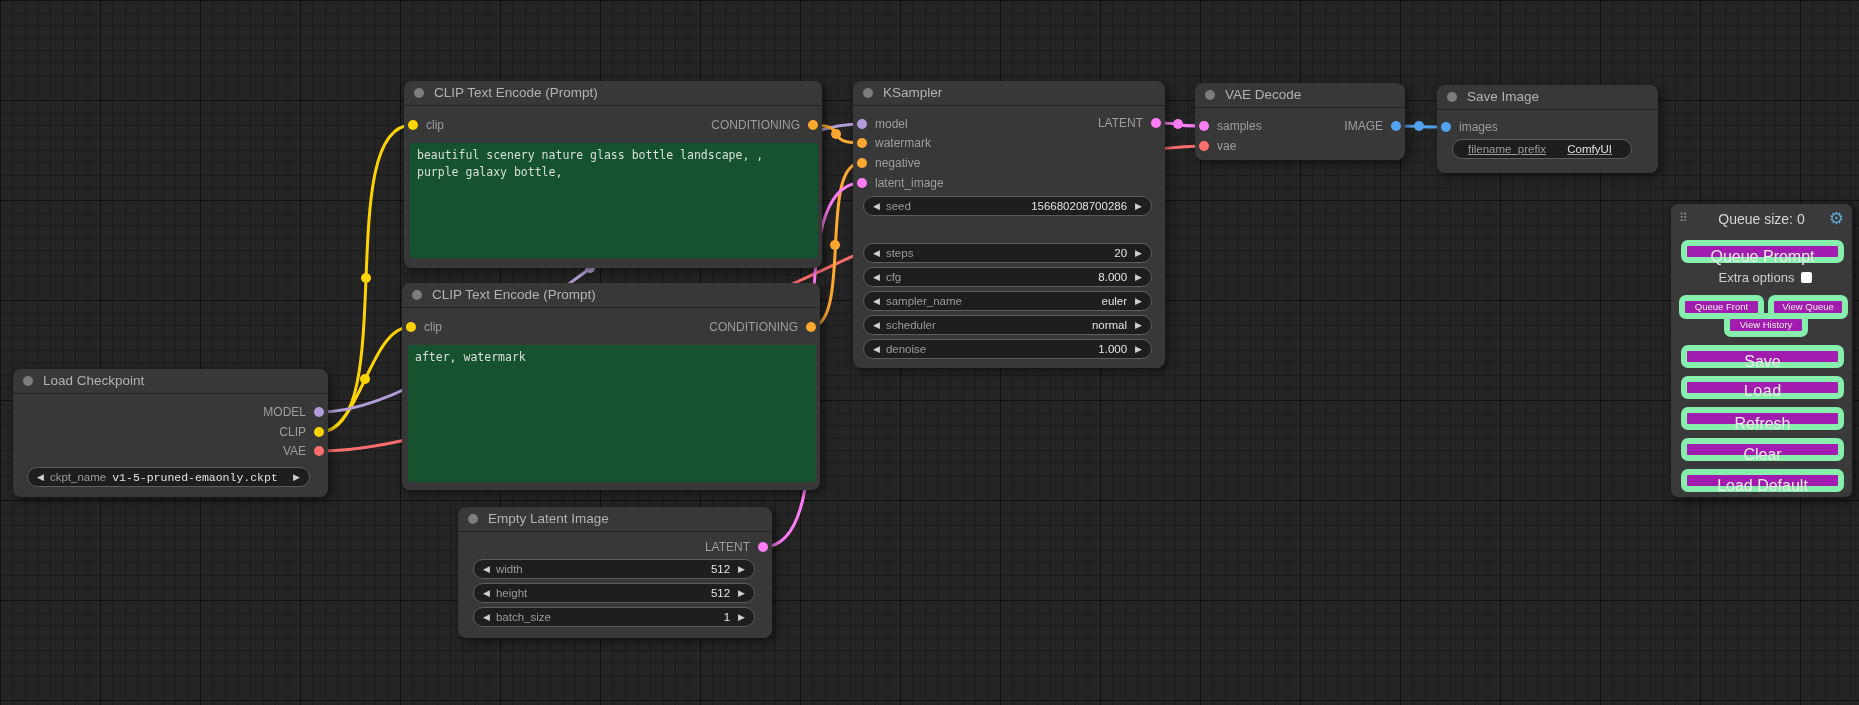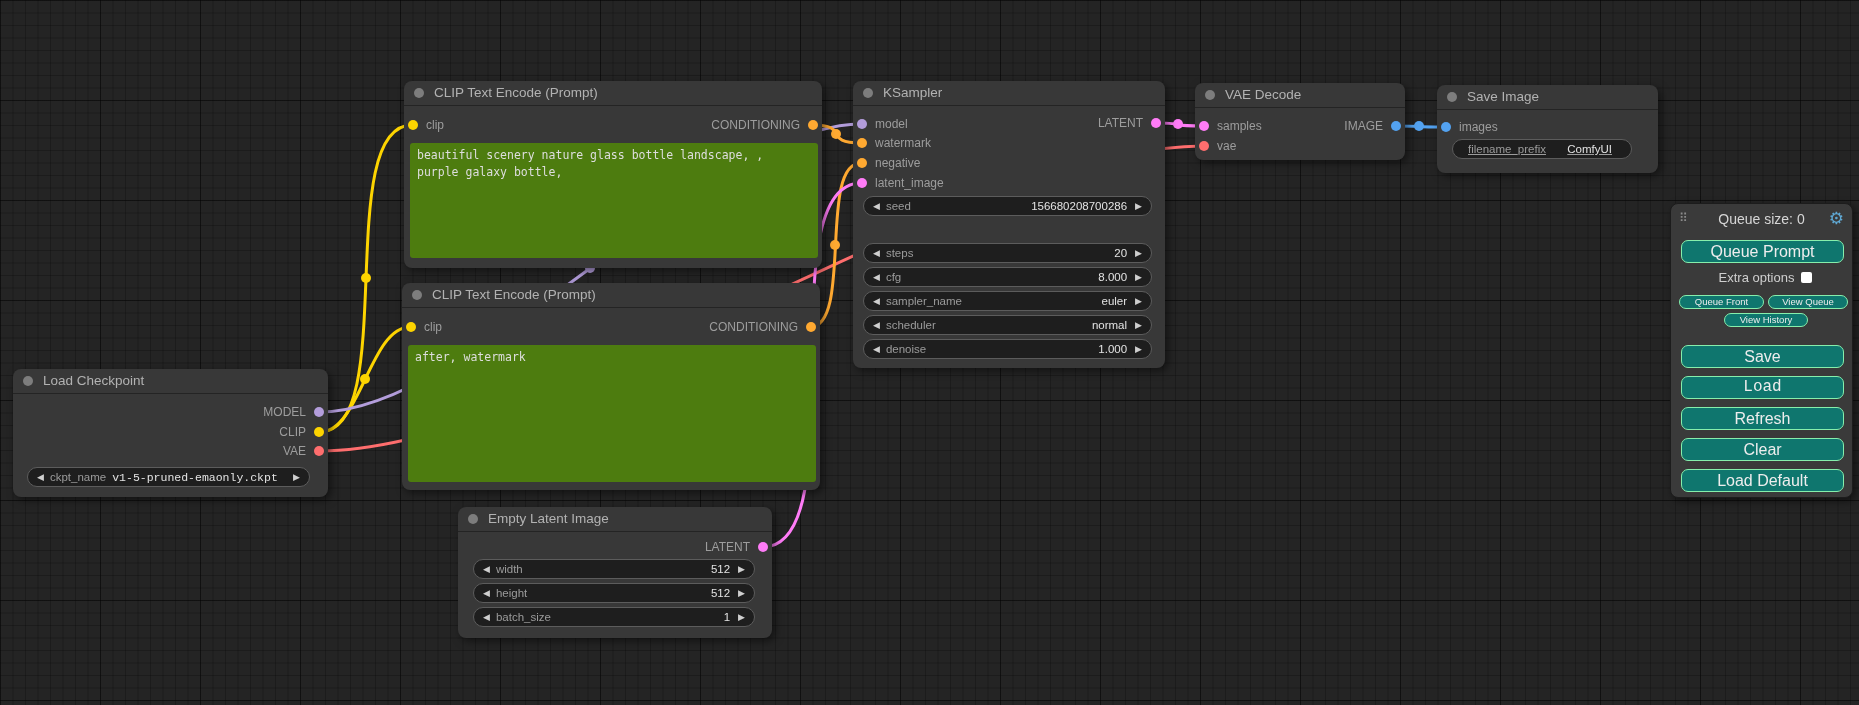--- a/index.html
+++ b/index.html
@@ -25,21 +25,21 @@
     border-bottom:1px solid rgba(0,0,0,.35);position:relative;white-space:nowrap;
   }
   .tdot{position:absolute;left:10px;top:7px;width:10px;height:10px;border-radius:50%;background:#7d7d7d;}
   .port{position:absolute;height:20px;line-height:20px;font-size:12px;color:#9d9d9d;white-space:nowrap;}
   .port .pdot{position:absolute;top:5px;width:10px;height:10px;border-radius:50%;}
   .port.in{left:0;padding-left:22px;}
   .port.in .pdot{left:4px;}
   .port.out{right:0;padding-right:22px;}
   .port.out .pdot{right:4px;}
   .textarea{
-    position:absolute;background:#4d7c0f;border-radius:3px;color:#dedede;
+    position:absolute;background:#14532d;border-radius:3px;color:#dedede;
     font-family:"DejaVu Sans Mono",monospace;font-size:11.5px;line-height:1.45;
     padding:4px 7px;white-space:pre-wrap;box-sizing:border-box;
   }
   .widget{
     position:absolute;height:20px;background:#1e1e1e;border:1px solid #5c5c5c;border-radius:11px;
     display:flex;align-items:center;box-sizing:border-box;font-size:11.5px;
     padding:0 9px;color:#9b9b9b;
   }
   .warrow{color:#cfcfcf;font-size:9px;line-height:20px;}
   .wlabel{margin:0 6px;color:#9b9b9b;white-space:nowrap;}
@@ -50,25 +50,25 @@
   .menu{
     position:absolute;left:1670px;top:203px;width:183px;height:295px;z-index:3;
     background:#3a3a3a;border:1px solid #1c1c1c;border-radius:8px;
     box-shadow:3px 3px 9px rgba(0,0,0,.5);box-sizing:border-box;
   }
   .menu-top{position:relative;height:30px;}
   .drag-handle{position:absolute;left:8px;top:7px;color:#8a8a8a;font-size:12px;letter-spacing:-1px;}
   .qsize{position:absolute;left:0;right:0;top:7px;text-align:center;font-size:14px;color:#d6d6d6;}
   .gear{position:absolute;right:8px;top:4px;font-size:17px;cursor:pointer;}
   .btn{
-    position:absolute;left:10px;width:163px;background:#0f766e;border:1px solid #86efac;border-radius:7px;
+    position:absolute;left:10px;width:163px;background:#a21caf;border:6px solid #86efac;border-radius:7px;
     color:#ededed;text-align:center;box-sizing:border-box;cursor:pointer;
   }
   .btn.big{height:23px;line-height:21px;font-size:16px;}
-  .btn.small{height:14px;line-height:12px;font-size:9.5px;border-radius:7px;width:auto;}
+  .btn.small{height:24px;line-height:12px;font-size:9.5px;border-radius:7px;width:auto;}
   .extra{position:absolute;left:0;right:0;top:272px;text-align:center;font-size:13px;color:#cfcfcf;}
   .checkbox{display:inline-block;width:11px;height:11px;background:#fff;border-radius:2px;vertical-align:-1px;margin-left:7px;}
 </style>
 </head>
 <body>
 
 <svg class="wires" width="1859" height="705">
 
   <path class="wire" d="M320,432 C400,432 332,125 412,125" style="stroke: rgb(253, 212, 0);"></path>
   <circle r="5" cx="366" cy="278" style="fill: rgb(253, 212, 0);"></circle>

